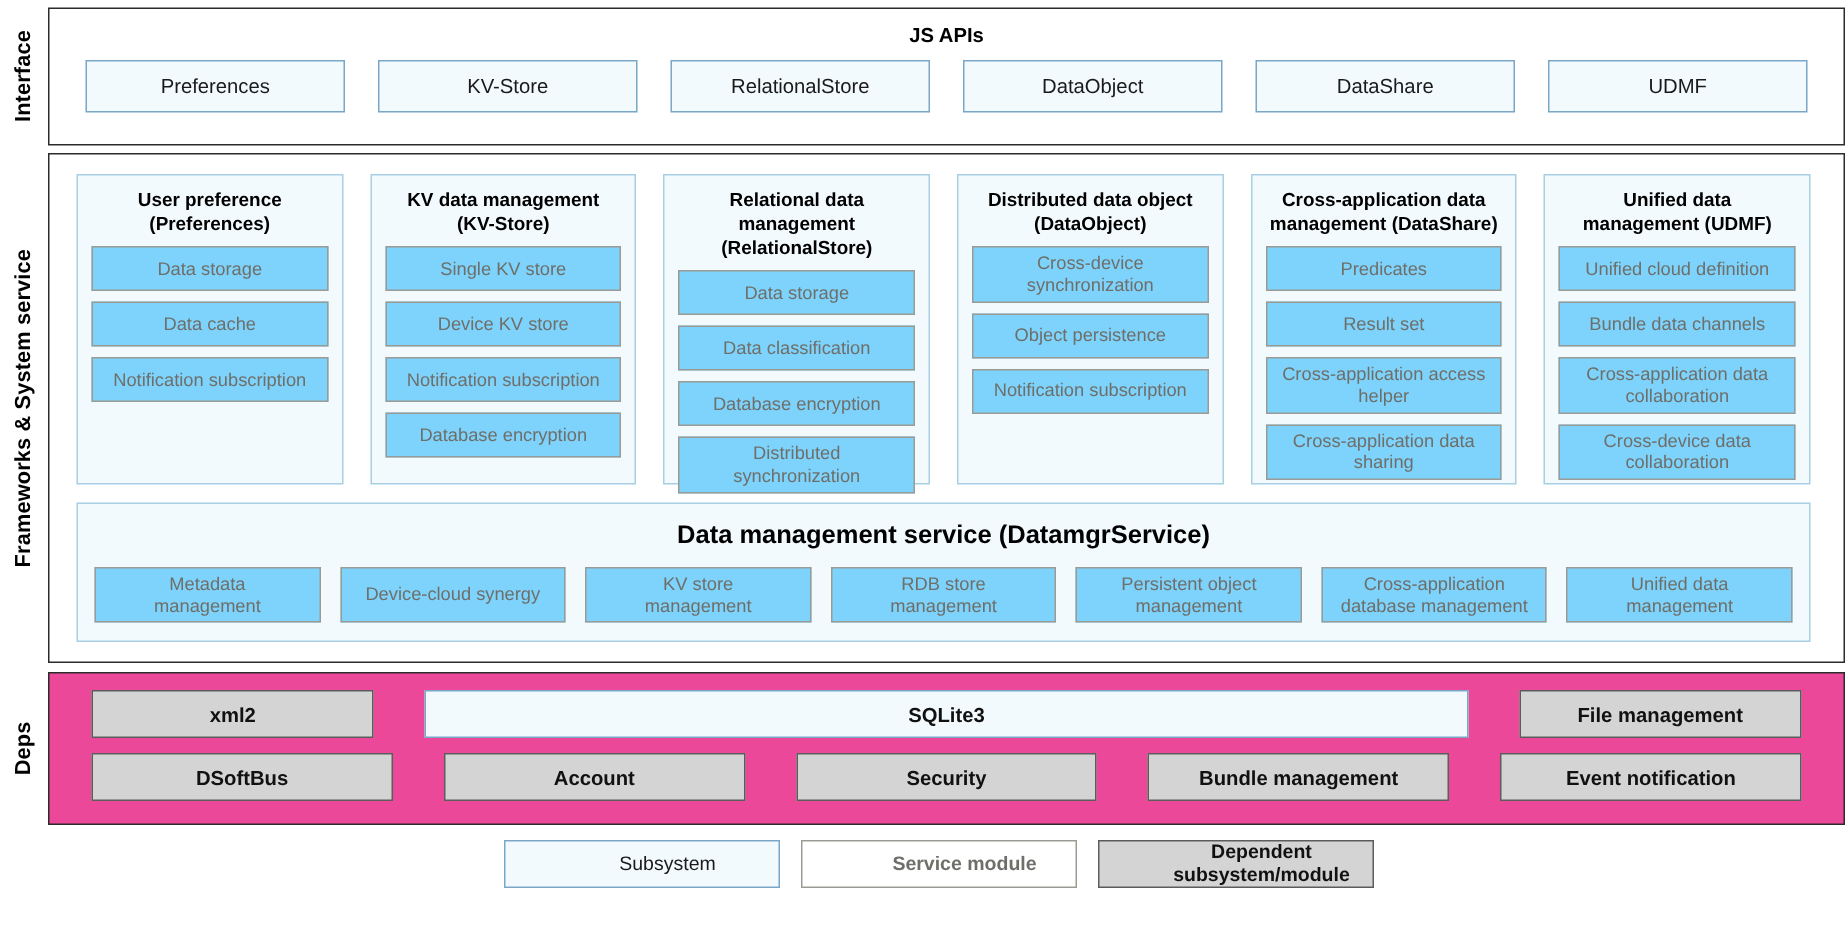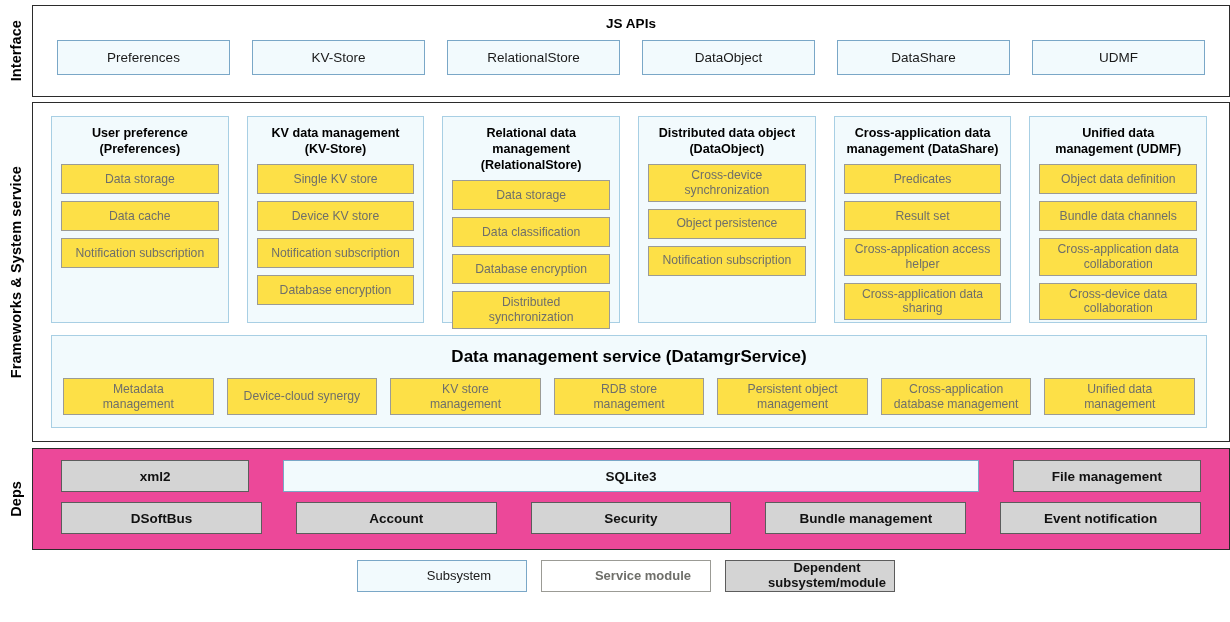--- a/index.html
+++ b/index.html
@@ -99,21 +99,21 @@
     line-height: 1.28;
     margin-bottom: 7px;
   }
   .module-items {
     display: flex;
     flex-direction: column;
     gap: 7px;
   }
   .svc-box {
     border: 1px solid #9b9b95;
-    background: #fde047;
+    background: #7dd3fc;
     color: #6f6f6a;
     font-size: 12.2px;
     text-align: center;
     line-height: 1.2;
     padding: 6px 3px;
     min-height: 30px;
     display: flex;
     align-items: center;
     justify-content: center;
   }
@@ -171,21 +171,21 @@
   
   #legend-row {
     display: flex;
     justify-content: center;
     align-items: center;
     gap: 14px;
     margin-top: 10px;
     padding-left: 22px;
   }
   .legend-box {
-    width: 170px;
+    width: 184px;
     height: 32px;
     display: flex;
     align-items: center;
     justify-content: center;
     text-align: center;
     font-size: 13px;
     line-height: 1.15;
     padding-left: 34px;
   }
   .legend-subsystem {
@@ -271,21 +271,21 @@
           <div class="module-items">
             <div class="svc-box">Predicates</div>
             <div class="svc-box">Result set</div>
             <div class="svc-box two-line">Cross-application access<br>helper</div>
             <div class="svc-box two-line">Cross-application data<br>sharing</div>
           </div>
         </div>
         <div class="module-col">
           <div class="module-title">Unified data<br>management (UDMF)</div>
           <div class="module-items">
-            <div class="svc-box">Object data definition</div>
+            <div class="svc-box">Unified cloud definition</div>
             <div class="svc-box">Bundle data channels</div>
             <div class="svc-box two-line">Cross-application data<br>collaboration</div>
             <div class="svc-box two-line">Cross-device data<br>collaboration</div>
           </div>
         </div>
       </div>
     <div class="dms-band">
       <div class="dms-title">Data management service (DatamgrService)</div>
       <div class="dms-items" id="dms-items">
           <div class="svc-box two-line">Metadata<br>management</div>

